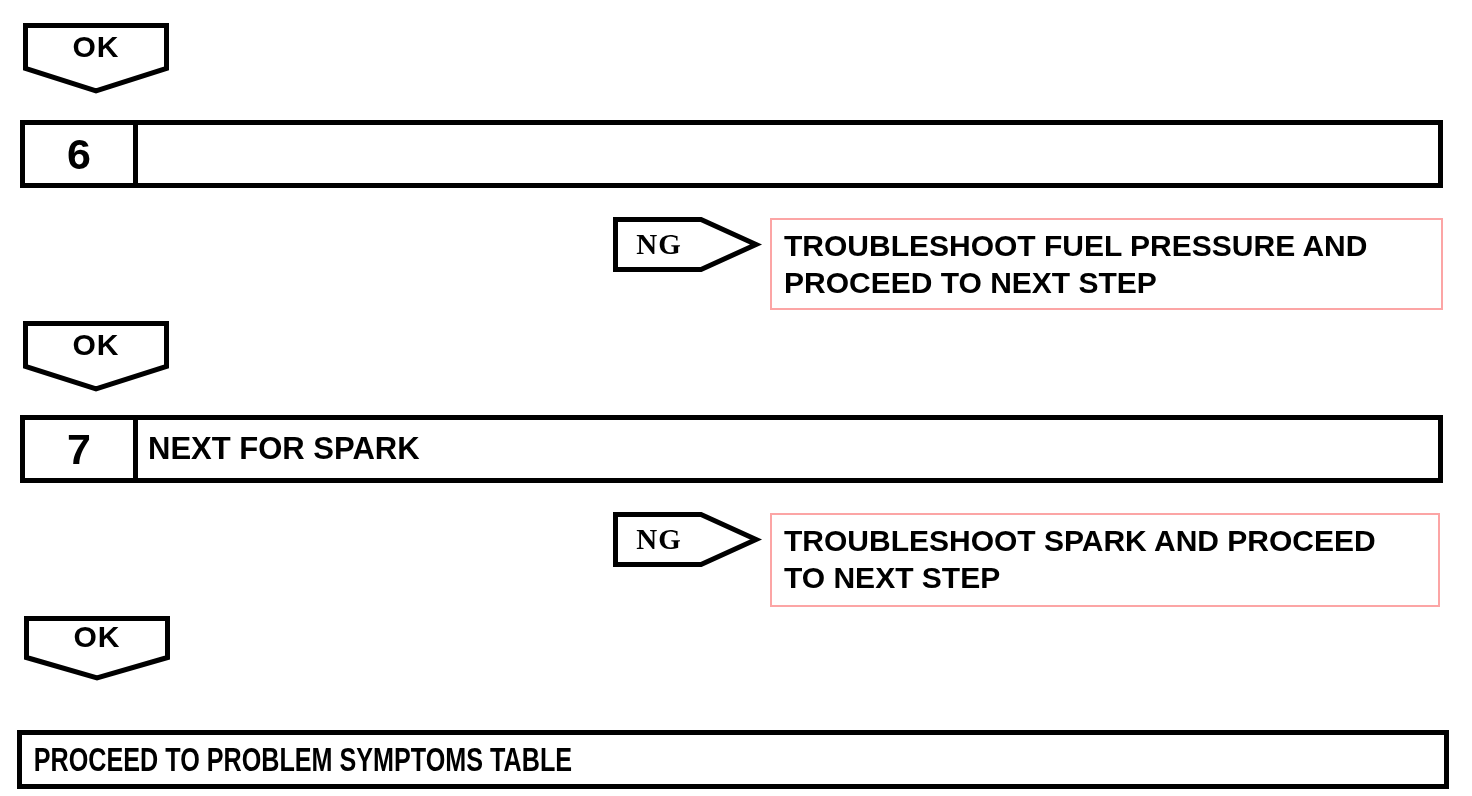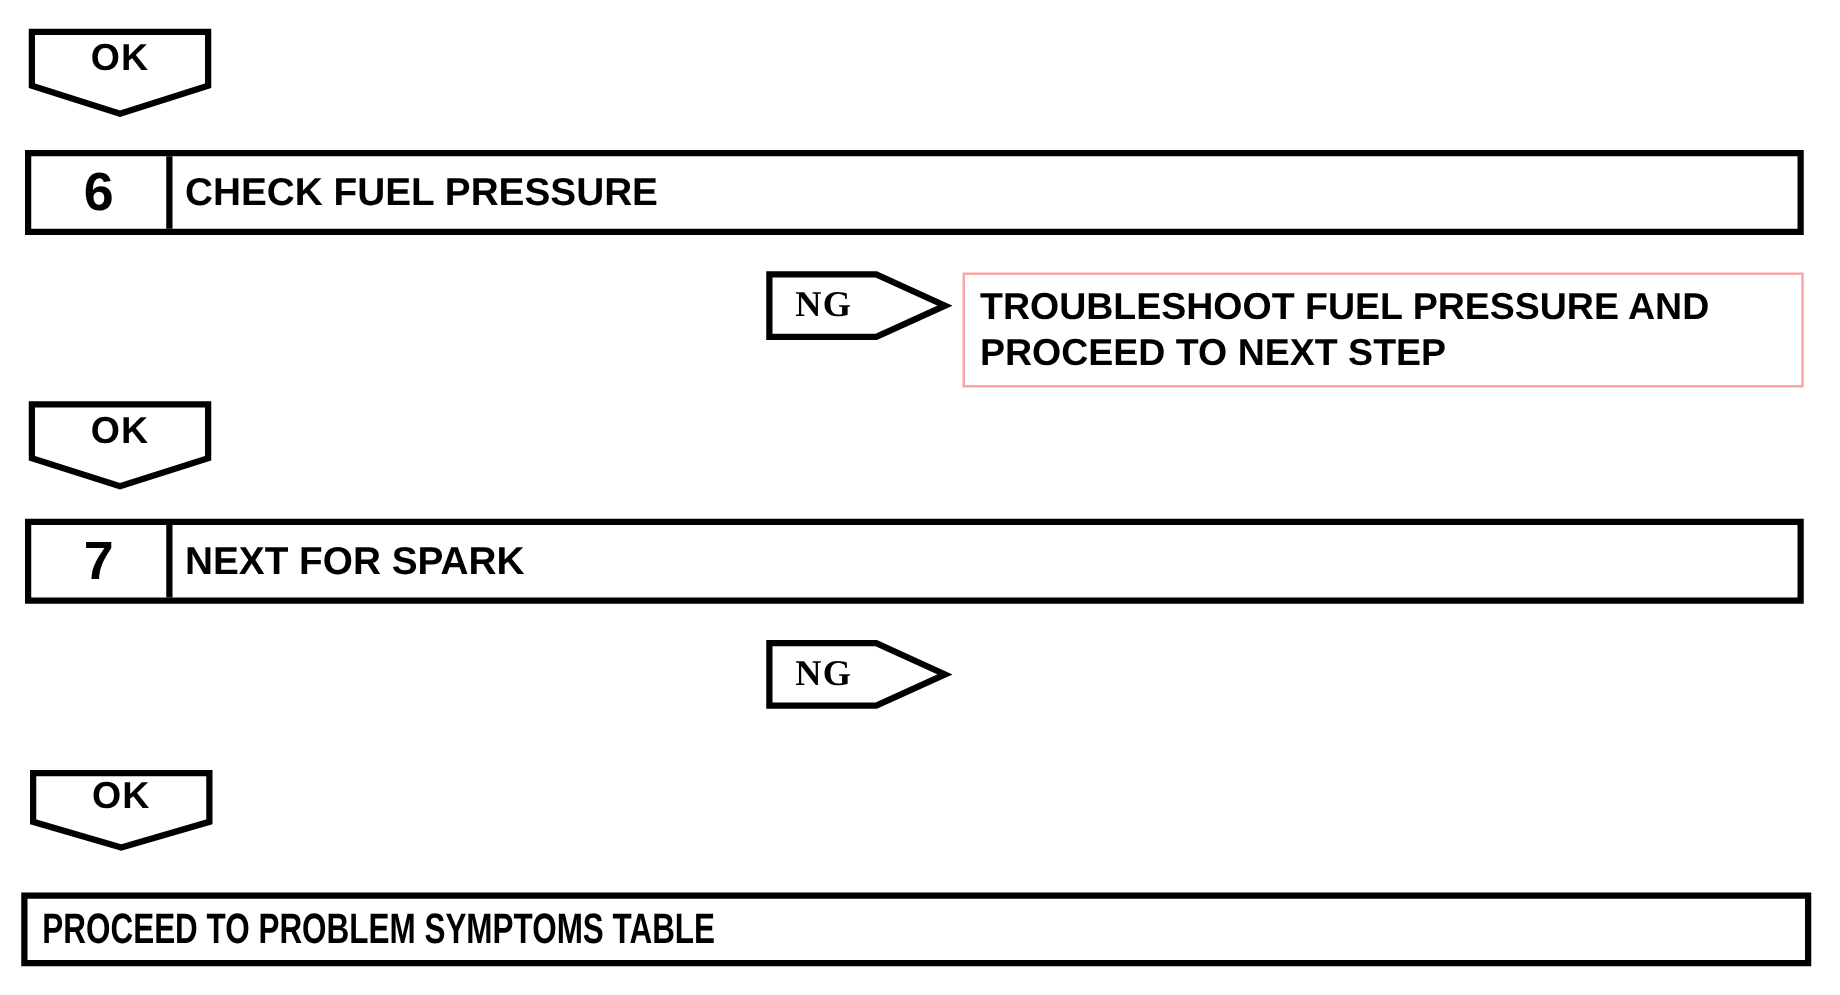--- a/index.html
+++ b/index.html
@@ -95,21 +95,21 @@
     box-sizing: border-box;
     background: #ffffff;
     padding: 7px 10px 0 12px;
     font-size: 30px;
     line-height: 37px;
   }
 
   
   .final-box {
     left: 17px;
-    top: 714px;
+    top: 730px;
     width: 1432px;
     height: 59px;
     border: 5px solid #000000;
     box-sizing: border-box;
     background: #ffffff;
     display: flex;
     align-items: center;
   }
   .final-text {
     font-size: 34px;
@@ -128,21 +128,20 @@
     <span>
       <svg width="146" height="72" viewBox="0 0 146 72">
         <polygon points="2.5,2.5 143.5,2.5 143.5,45.5 73,68 2.5,45.5" fill="#ffffff" stroke="#000000" stroke-width="5" stroke-linejoin="miter"></polygon>
       </svg>
     </span>
     <span class="ok-label">OK</span>
   </div>
 
   <div class="abs step-box" style="top:120px;">
     <div class="step-num">6</div>
-    <div class="step-title">CHECK FUEL PRESSURE</div>
   </div>
 
   <div class="abs ng-shape" style="left:613px; top:217px;">
     <span>
       <svg width="147" height="55" viewBox="0 0 147 55">
         <polygon points="2.5,2.5 88,2.5 143,27.5 88,52.5 2.5,52.5" fill="#ffffff" stroke="#000000" stroke-width="5" stroke-linejoin="miter"></polygon>
       </svg>
     </span>
     <span class="ng-label">NG</span>
   </div>
@@ -168,20 +167,24 @@
 
   <div class="abs ng-shape" style="left:613px; top:512px;">
     <span>
       <svg width="147" height="55" viewBox="0 0 147 55">
         <polygon points="2.5,2.5 88,2.5 143,27.5 88,52.5 2.5,52.5" fill="#ffffff" stroke="#000000" stroke-width="5" stroke-linejoin="miter"></polygon>
       </svg>
     </span>
     <span class="ng-label">NG</span>
   </div>
 
+  <div class="abs result-box" style="left:770px; top:513px; width:670px; height:94px;">
+    <div>TROUBLESHOOT SPARK AND PROCEED</div>
+    <div>TO NEXT STEP</div>
+  </div>
 
   <div class="abs ok-shape" style="left:24px; top:616px;">
     <span>
       <svg width="146" height="66" viewBox="0 0 146 66">
         <polygon points="2.5,2.5 143.5,2.5 143.5,41.5 73,62 2.5,41.5" fill="#ffffff" stroke="#000000" stroke-width="5" stroke-linejoin="miter"></polygon>
       </svg>
     </span>
     <span class="ok-label" style="top:0; height:42px;">OK</span>
   </div>
 

